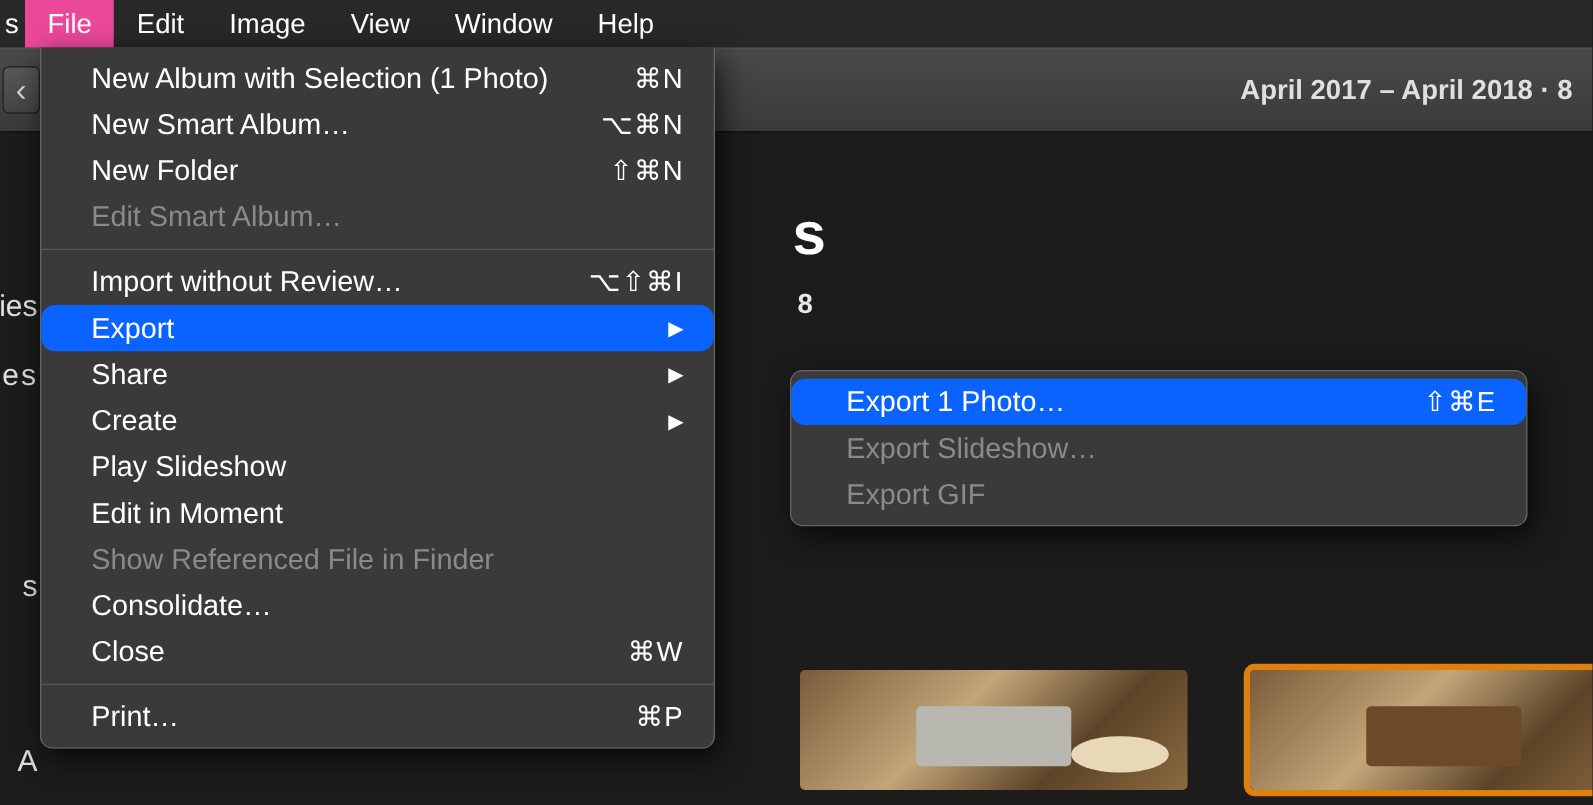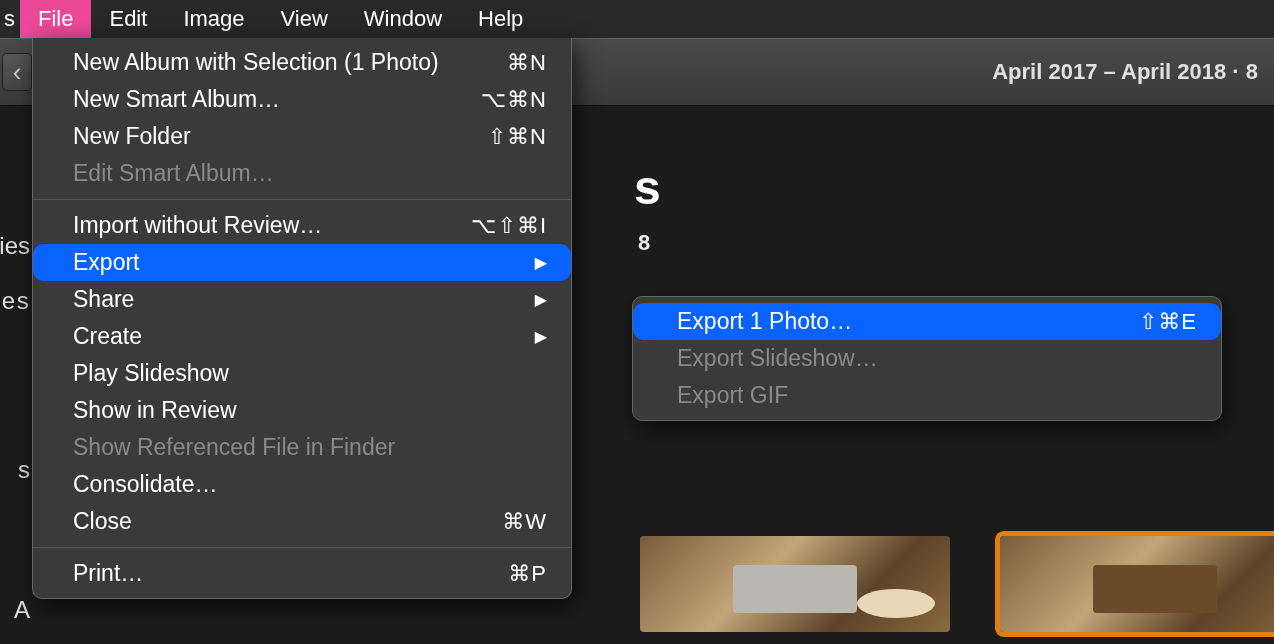--- a/index.html
+++ b/index.html
@@ -252,21 +252,21 @@
     <span class="menu-arrow">▶</span>
   </div>
   <div class="menu-item">
     <span>Create</span>
     <span class="menu-arrow">▶</span>
   </div>
   <div class="menu-item">
     <span>Play Slideshow</span>
   </div>
   <div class="menu-item">
-    <span>Show in Review</span>
+    <span>Edit in Moment</span>
   </div>
   <div class="menu-item disabled">
     <span>Show Referenced File in Finder</span>
   </div>
   <div class="menu-item">
     <span>Consolidate…</span>
   </div>
   <div class="menu-item">
     <span>Close</span>
     <span class="menu-shortcut">⌘W</span>

